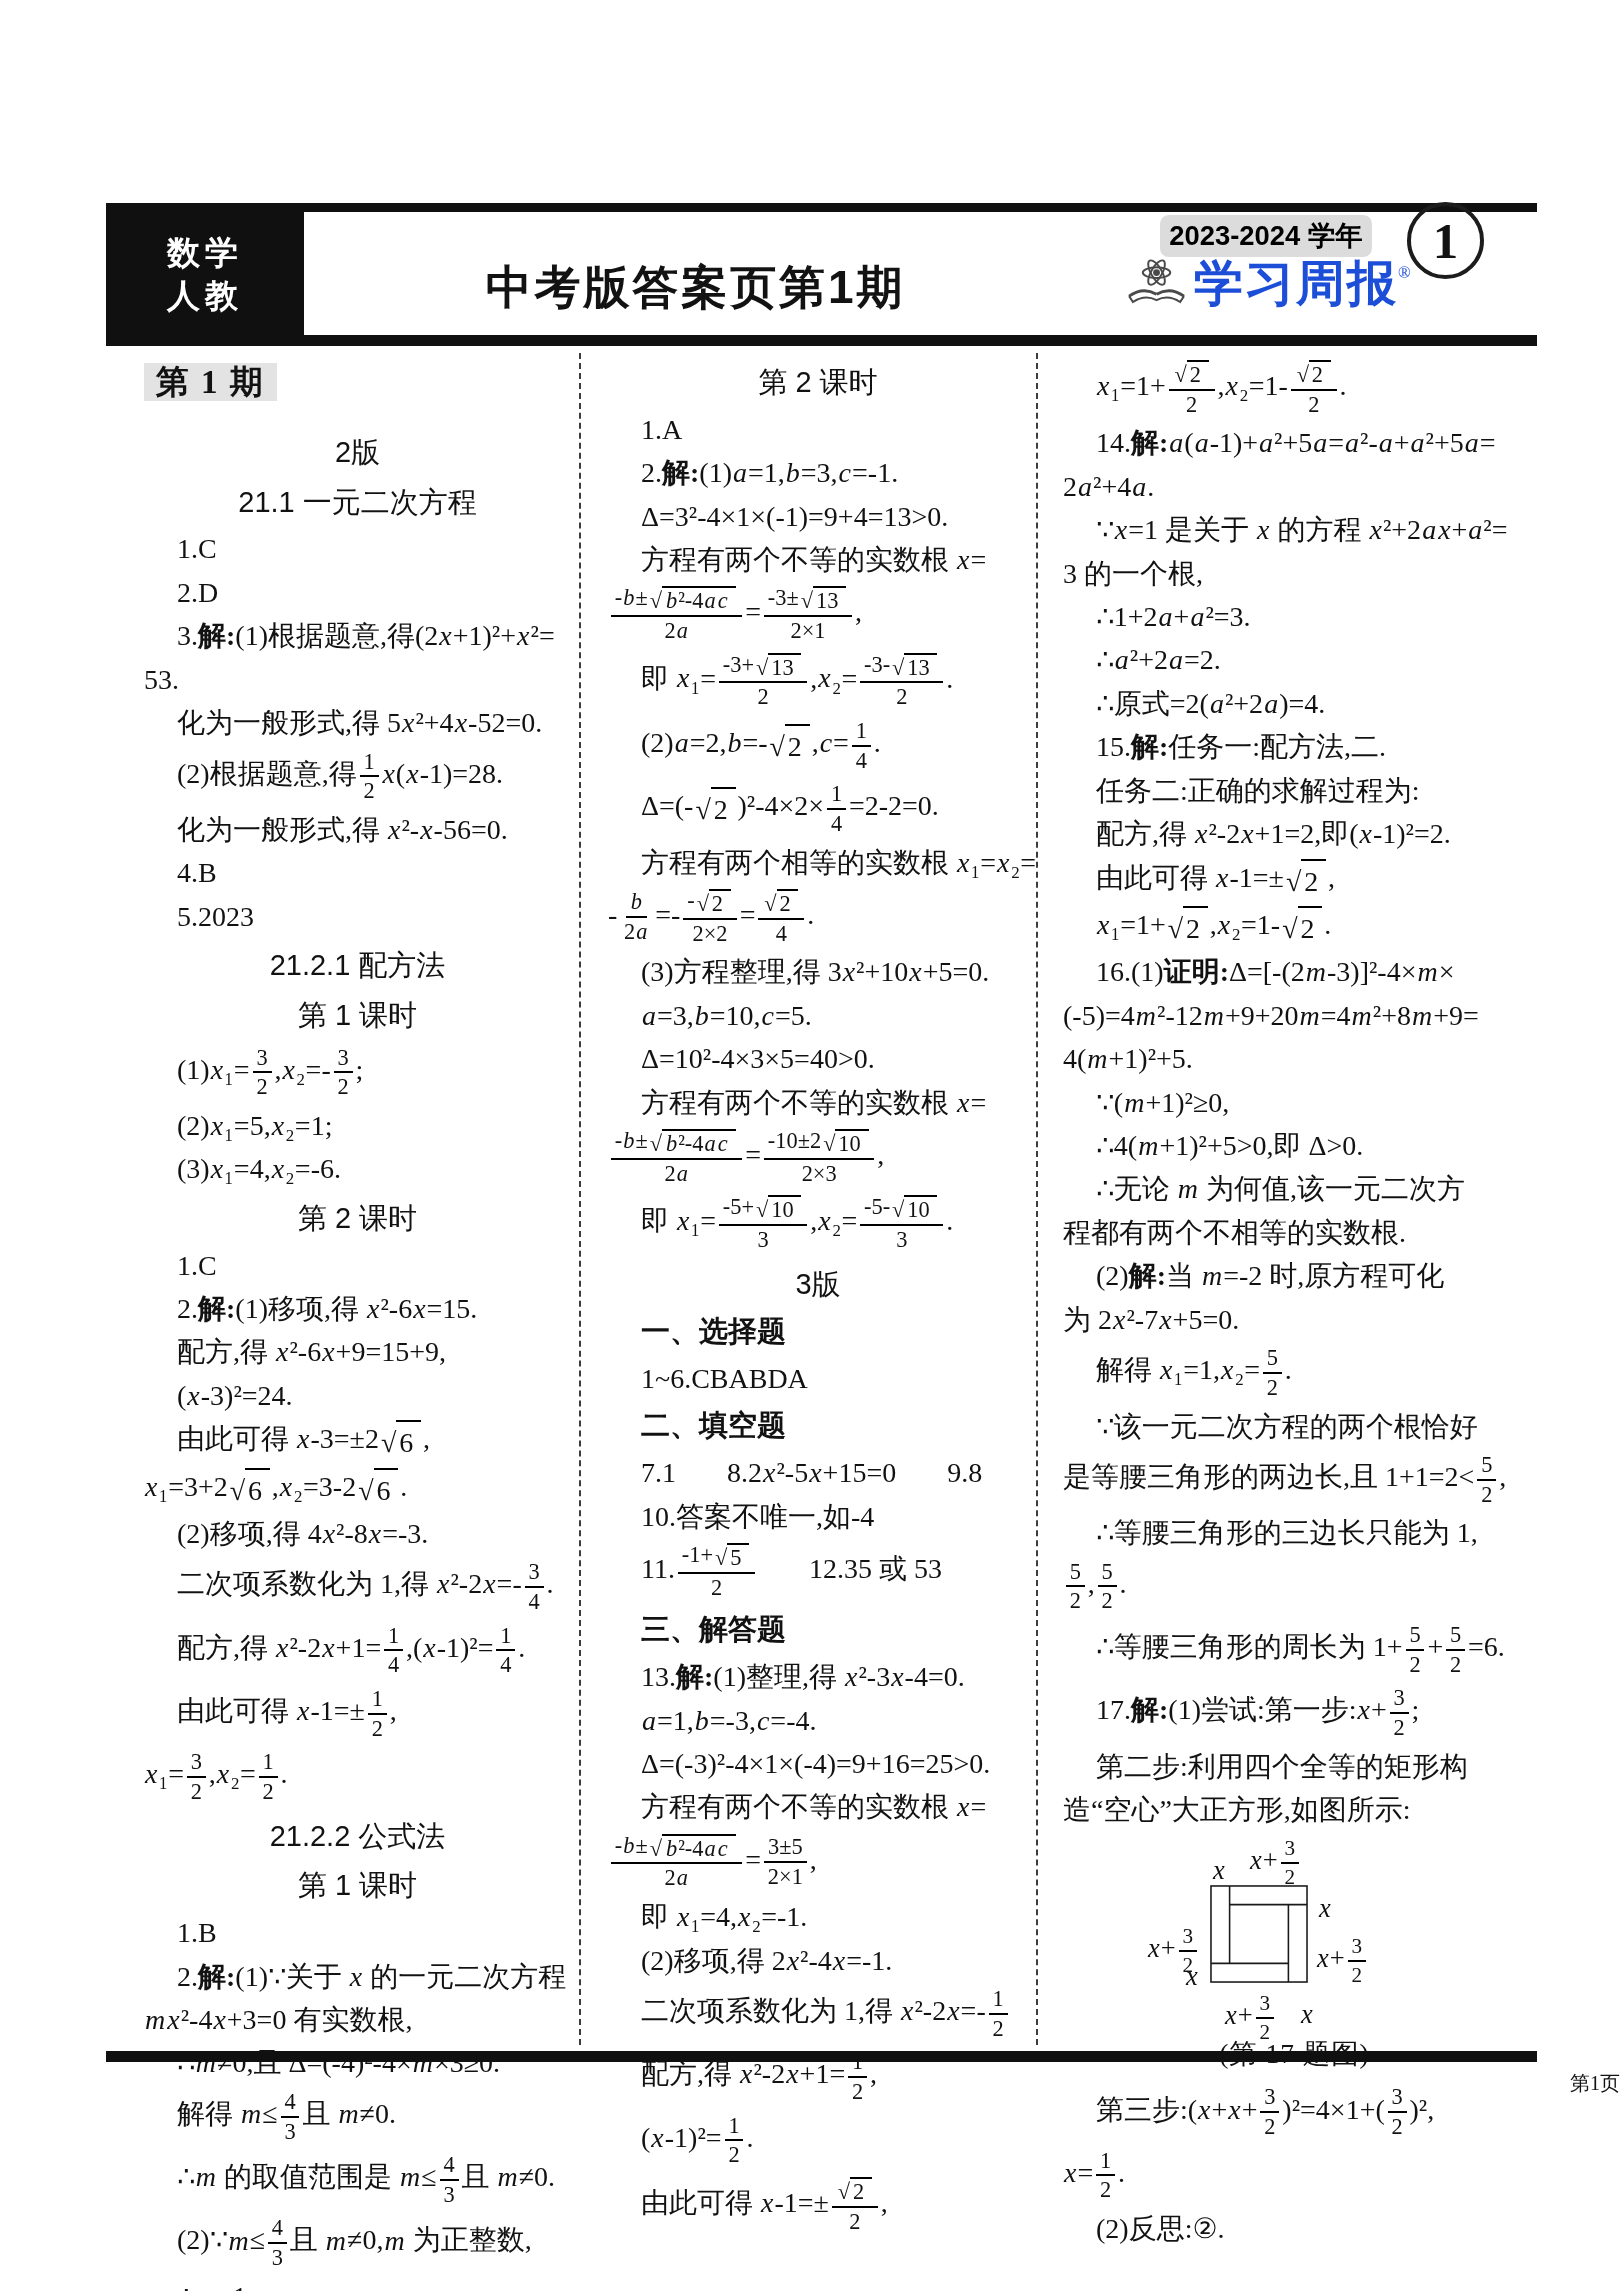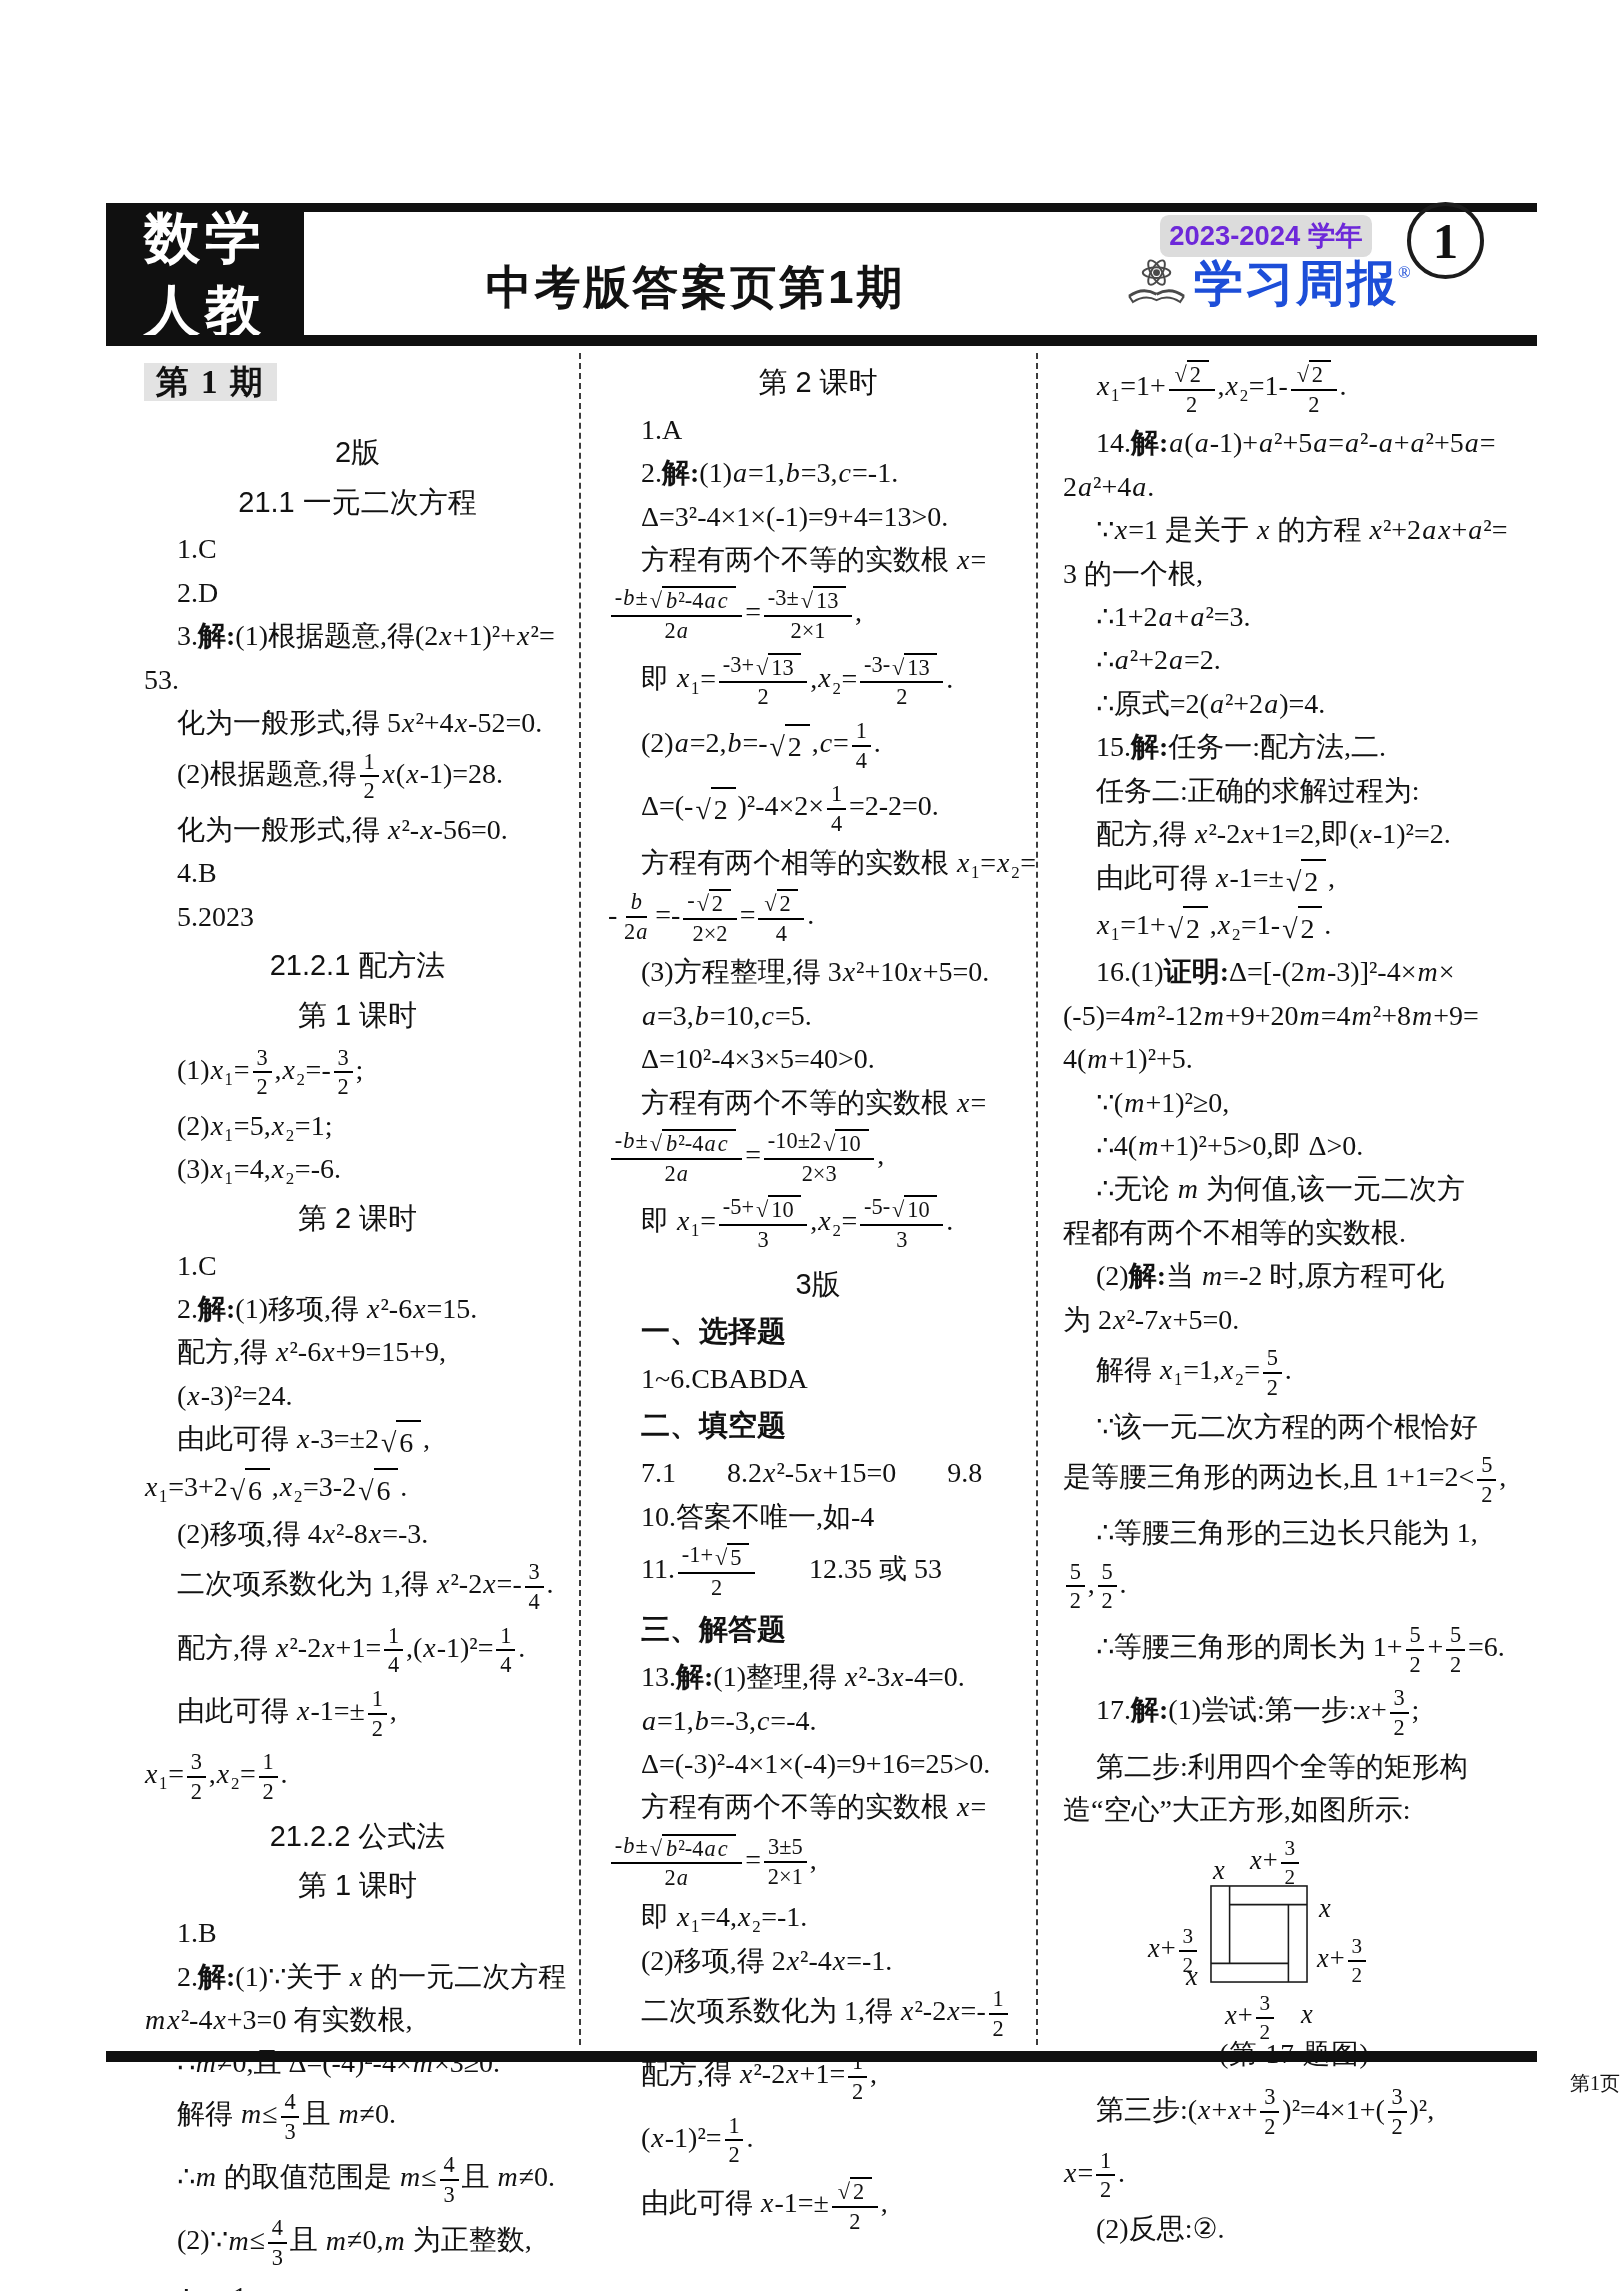--- a/index.html
+++ b/index.html
@@ -1,27 +1,27 @@
 <!DOCTYPE html>
 <html><head>
 <meta charset="utf-8">
 <style>
   html,body{margin:0;padding:0;background:#f2f2f2;}
   .page{position:relative;width:1620px;height:2292px;background:#ffffff;margin:0 auto;overflow:hidden;
         font-family:"Liberation Serif","DejaVu Serif","DejaVu Sans",serif;color:#121212;}
   
   .subject-box{position:absolute;left:106px;top:203px;width:198px;height:143px;background:#101010;color:#fff;
         display:flex;flex-direction:column;align-items:center;justify-content:center;
-        font-family:"Liberation Sans","DejaVu Sans",sans-serif;font-weight:bold;font-size:56px;line-height:1.3;letter-spacing:4.9px;}
+        font-family:"Liberation Sans","DejaVu Sans",sans-serif;font-weight:bold;font-size:33px;line-height:1.3;letter-spacing:4.9px;}
   .top-bar{position:absolute;left:304px;top:203px;width:1233px;height:8.8px;background:#101010;}
   .bottom-bar{position:absolute;left:106px;top:335px;width:1431px;height:10.8px;background:#101010;}
   .header-title{position:absolute;left:323px;top:238px;width:745px;text-align:center;
         font-family:"Liberation Sans","DejaVu Sans",sans-serif;font-weight:bold;font-size:46px;letter-spacing:2.9px;margin-top:19px;}
   .year-badge{position:absolute;left:1160px;top:215px;width:212px;height:42px;background:#dcdcdc;border-radius:8.8px;
-        text-align:center;font-family:"Liberation Sans","DejaVu Sans",sans-serif;font-weight:bold;font-size:27.4px;line-height:42px;color:#6d28d9;}
+        text-align:center;font-family:"Liberation Sans","DejaVu Sans",sans-serif;font-weight:bold;font-size:27.4px;line-height:42px;color:#000000;}
   .brand{position:absolute;left:1123px;top:253px;display:flex;align-items:flex-end;color:#1d4ed8;}
   .brand-text{font-weight:bold;font-size:49px;line-height:1;letter-spacing:2px;font-family:"Liberation Serif","DejaVu Serif",serif;}
   .brand-reg{font-size:16.7px;vertical-align:top;position:relative;top:-25.5px;}
   .issue-circle{position:absolute;left:1407px;top:202px;width:69px;height:69px;border:4.9px solid #1c1c1c;border-radius:50%;
         display:flex;align-items:center;justify-content:center;font-weight:bold;font-size:51px;font-family:"Liberation Serif",serif;}
   
   .col{position:absolute;top:355px;font-size:28px;line-height:1.48;}
   #col1{left:144px;width:427px;}
   #col2{left:608px;width:420px;}
   #col3{left:1063px;width:463px;}

